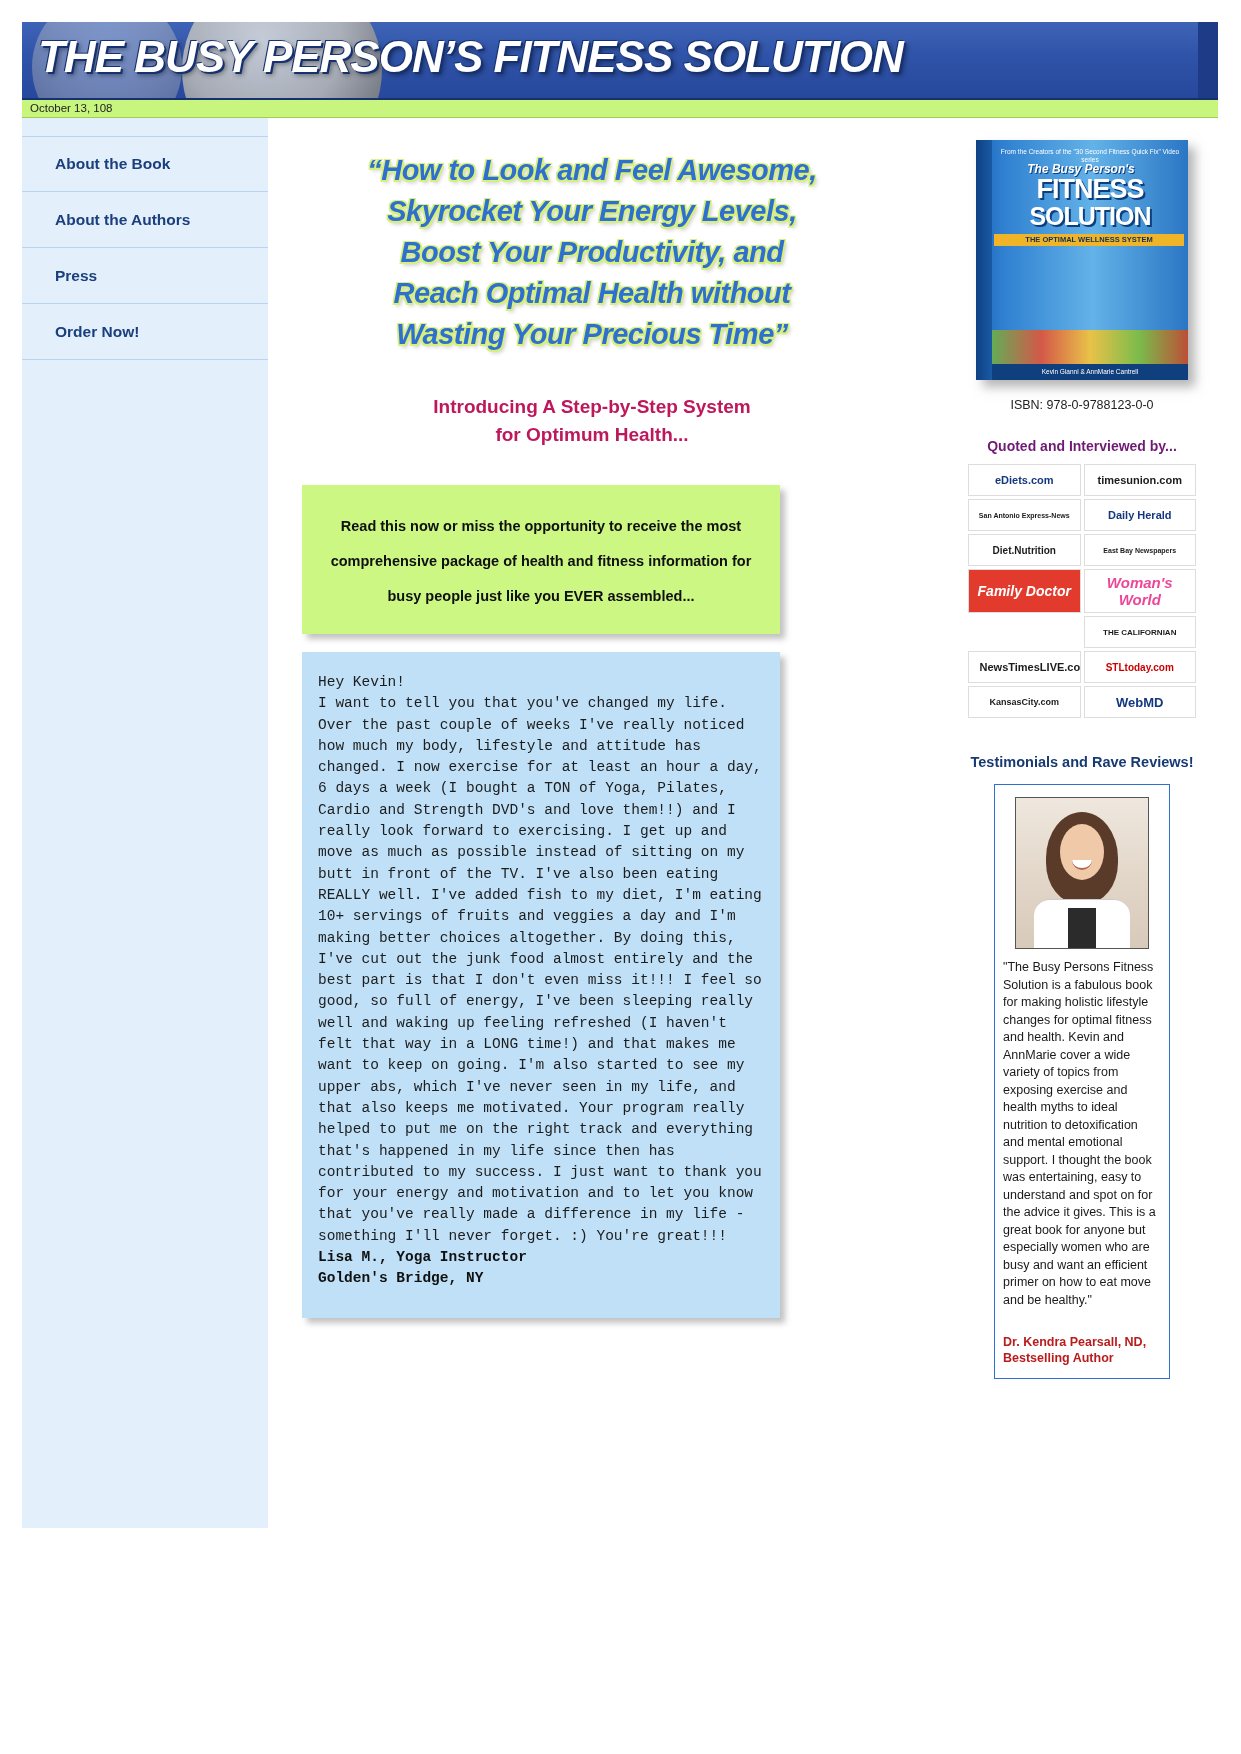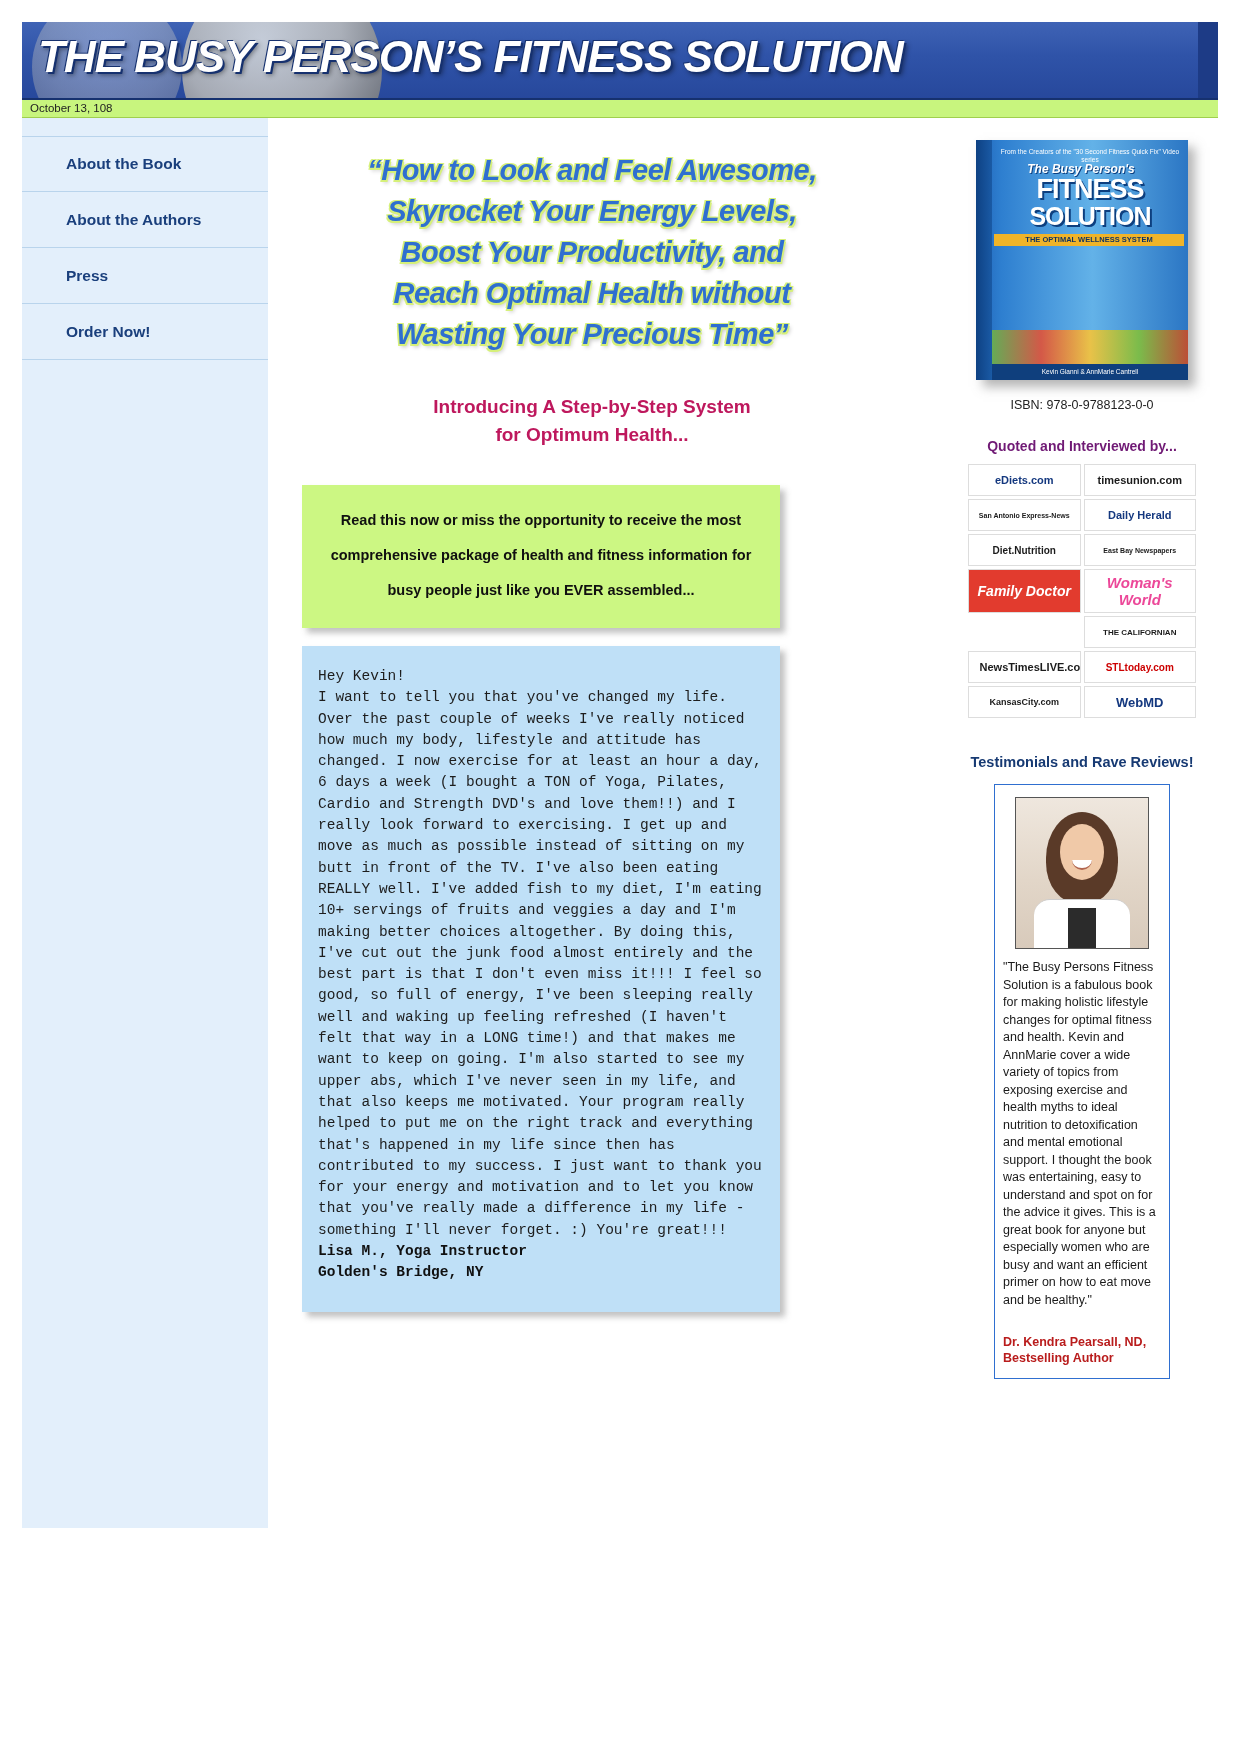--- a/index.html
+++ b/index.html
@@ -107,21 +107,21 @@
   }
   .nav {
     padding-top: 18px;
   }
   .nav-item {
     height: 56px;
     border-bottom: 1px solid #b9d4ec;
     display: flex;
     align-items: center;
     box-sizing: border-box;
-    padding-left: 44px;
+    padding-left: 33px;
   }
   .nav-item:first-child {
     border-top: 1px solid #b9d4ec;
   }
   .nav-item a {
     color: #1a3f7c;
     font-weight: bold;
     font-size: 15.5px;
     text-decoration: none;
     font-family: "Liberation Sans", sans-serif;
@@ -161,21 +161,21 @@
     font-size: 19px;
     font-weight: bold;
     color: #be185d;
     line-height: 28px;
     font-family: "Liberation Sans", sans-serif;
   }
   .greenbox {
     margin: 36px 0 0 10px;
     width: 478px;
     background: #ccf783;
-    padding: 18px 18px 20px 18px;
+    padding: 24px 18px 20px 18px;
     box-sizing: border-box;
     box-shadow: 5px 5px 6px rgba(120,120,120,.45);
   }
   .greenbox p {
     margin: 0;
     text-align: center;
     font-weight: bold;
     font-size: 14.5px;
     line-height: 35px;
     color: #101010;

